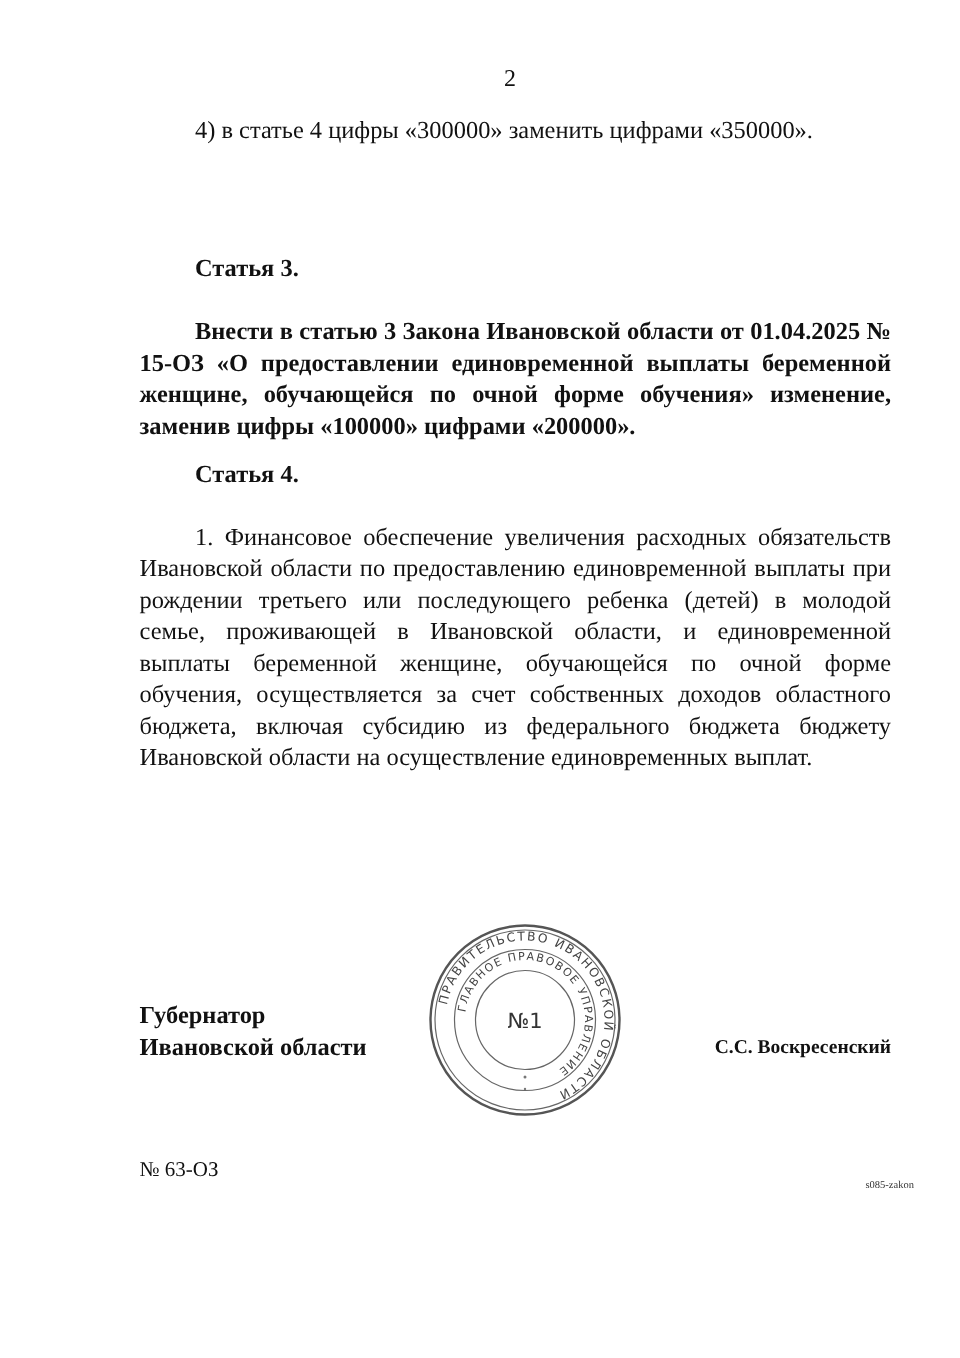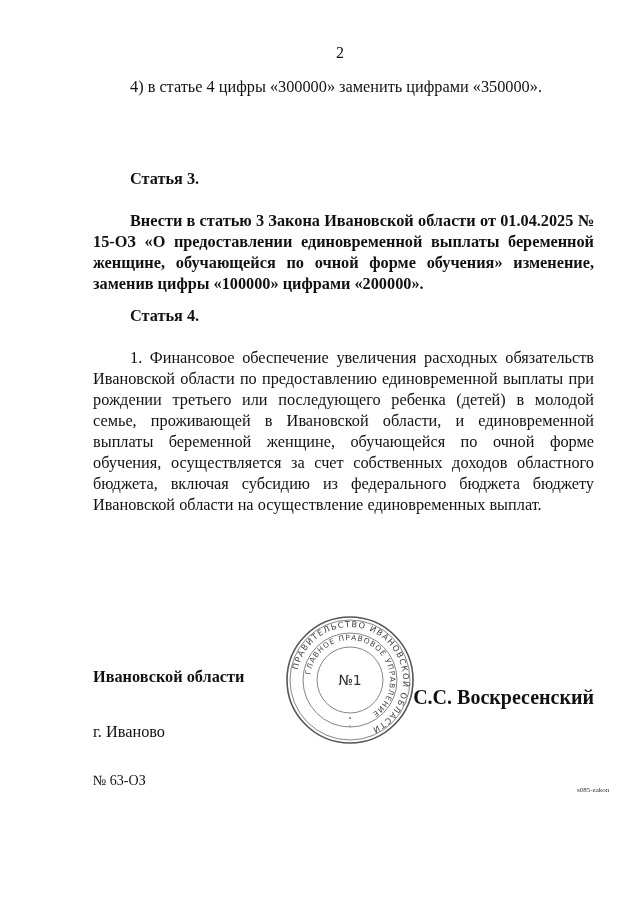--- a/index.html
+++ b/index.html
@@ -4,21 +4,21 @@
   <style>
     html, body { margin: 0; padding: 0; background: #ffffff; }
     body { width: 640px; height: 905px; position: relative; overflow: hidden;
            font-family: "Liberation Serif", "DejaVu Serif", serif; color: #111; }
     .page-num { position: absolute; left: 0; width: 680px; top: 44px; text-align: center; font-size: 16px; }
     .col { position: absolute; left: 93px; width: 501px; font-size: 16.3px; line-height: 21px; }
     .p { text-align: justify; text-align-last: left; margin: 0; }
     .ind { text-indent: 37px; }
     .h { font-weight: bold; margin: 0; text-indent: 37px; }
     .sig-left { position: absolute; left: 93px; top: 666px; font-weight: bold; font-size: 16.3px; line-height: 21px; }
-    .sig-right { position: absolute; right: 46px; top: 687px; font-weight: bold; font-size: 20px; line-height: 21px; }
+    .sig-right { position: absolute; right: 46px; top: 687px; font-weight: bold; font-size: 13px; line-height: 21px; }
     .place { position: absolute; left: 93px; top: 721px; font-size: 16.3px; line-height: 21px; }
     .num { position: absolute; left: 93px; top: 770px; font-size: 14px; line-height: 21px; }
     .code { position: absolute; left: 577px; top: 786px; font-size: 7px; color: #333; }
     .stamp { position: absolute; left: 284px; top: 614px; width: 132px; height: 132px; }
   </style>
 </head>
 <body>
 
 <div class="page-num">2</div>
 
@@ -30,20 +30,21 @@
   <p class="h">Статья 3.</p>
   <p class="p ind" style="margin-top:21px;font-weight:bold;">Внести в статью 3 Закона Ивановской области от 01.04.2025 № 15-ОЗ «О предоставлении единовременной выплаты беременной женщине, обучающейся по очной форме обучения» изменение, заменив цифры «100000» цифрами «200000».</p>
 </div>
 
 <div class="col" style="top:288px;margin-top:17px;">
   <p class="h">Статья 4.</p>
   <p class="p ind" style="margin-top:21px;">1. Финансовое обеспечение увеличения расходных обязательств Ивановской области по предоставлению единовременной выплаты при рождении третьего или последующего ребенка (детей) в молодой семье, проживающей в Ивановской области, и единовременной выплаты беременной женщине, обучающейся по очной форме обучения, осуществляется за счет собственных доходов областного бюджета, включая субсидию из федерального бюджета бюджету Ивановской области на осуществление единовременных выплат.</p>
 </div>
 
 <div class="sig-left">
+  <div>Губернатор</div>
   <div>Ивановской области</div>
 </div>
 
 <div class="sig-right">С.С. Воскресенский</div>
 
 <svg class="stamp" viewBox="0 0 132 132">
   <defs>
     <path id="outerArc" d="M 66,66 m -53,0 a 53,53 0 1,1 106,0 a 53,53 0 1,1 -106,0"></path>
     <path id="innerArc" d="M 66,66 m -40,0 a 40,40 0 1,1 80,0 a 40,40 0 1,1 -80,0"></path>
   </defs>
@@ -56,18 +57,17 @@
   </text>
   <text font-family="'DejaVu Sans', sans-serif" font-size="7.4" fill="#444" letter-spacing="1">
     <textPath href="#innerArc" startOffset="2%">ГЛАВНОЕ ПРАВОВОЕ УПРАВЛЕНИЕ</textPath>
   </text>
   <text x="66" y="71" text-anchor="middle" font-family="'DejaVu Sans', sans-serif" font-size="14" fill="#333">№1</text>
   <circle cx="66" cy="104" r="1" fill="#777"></circle>
   <circle cx="66" cy="112" r="0.8" fill="#777"></circle>
 </svg>
 
 <div class="place">
-  <div>г. Иваново</div>
 </div>
 
 <div class="num">№ 63-ОЗ</div>
 
 <div class="code">s085-zakon</div>
 
 </body></html>

